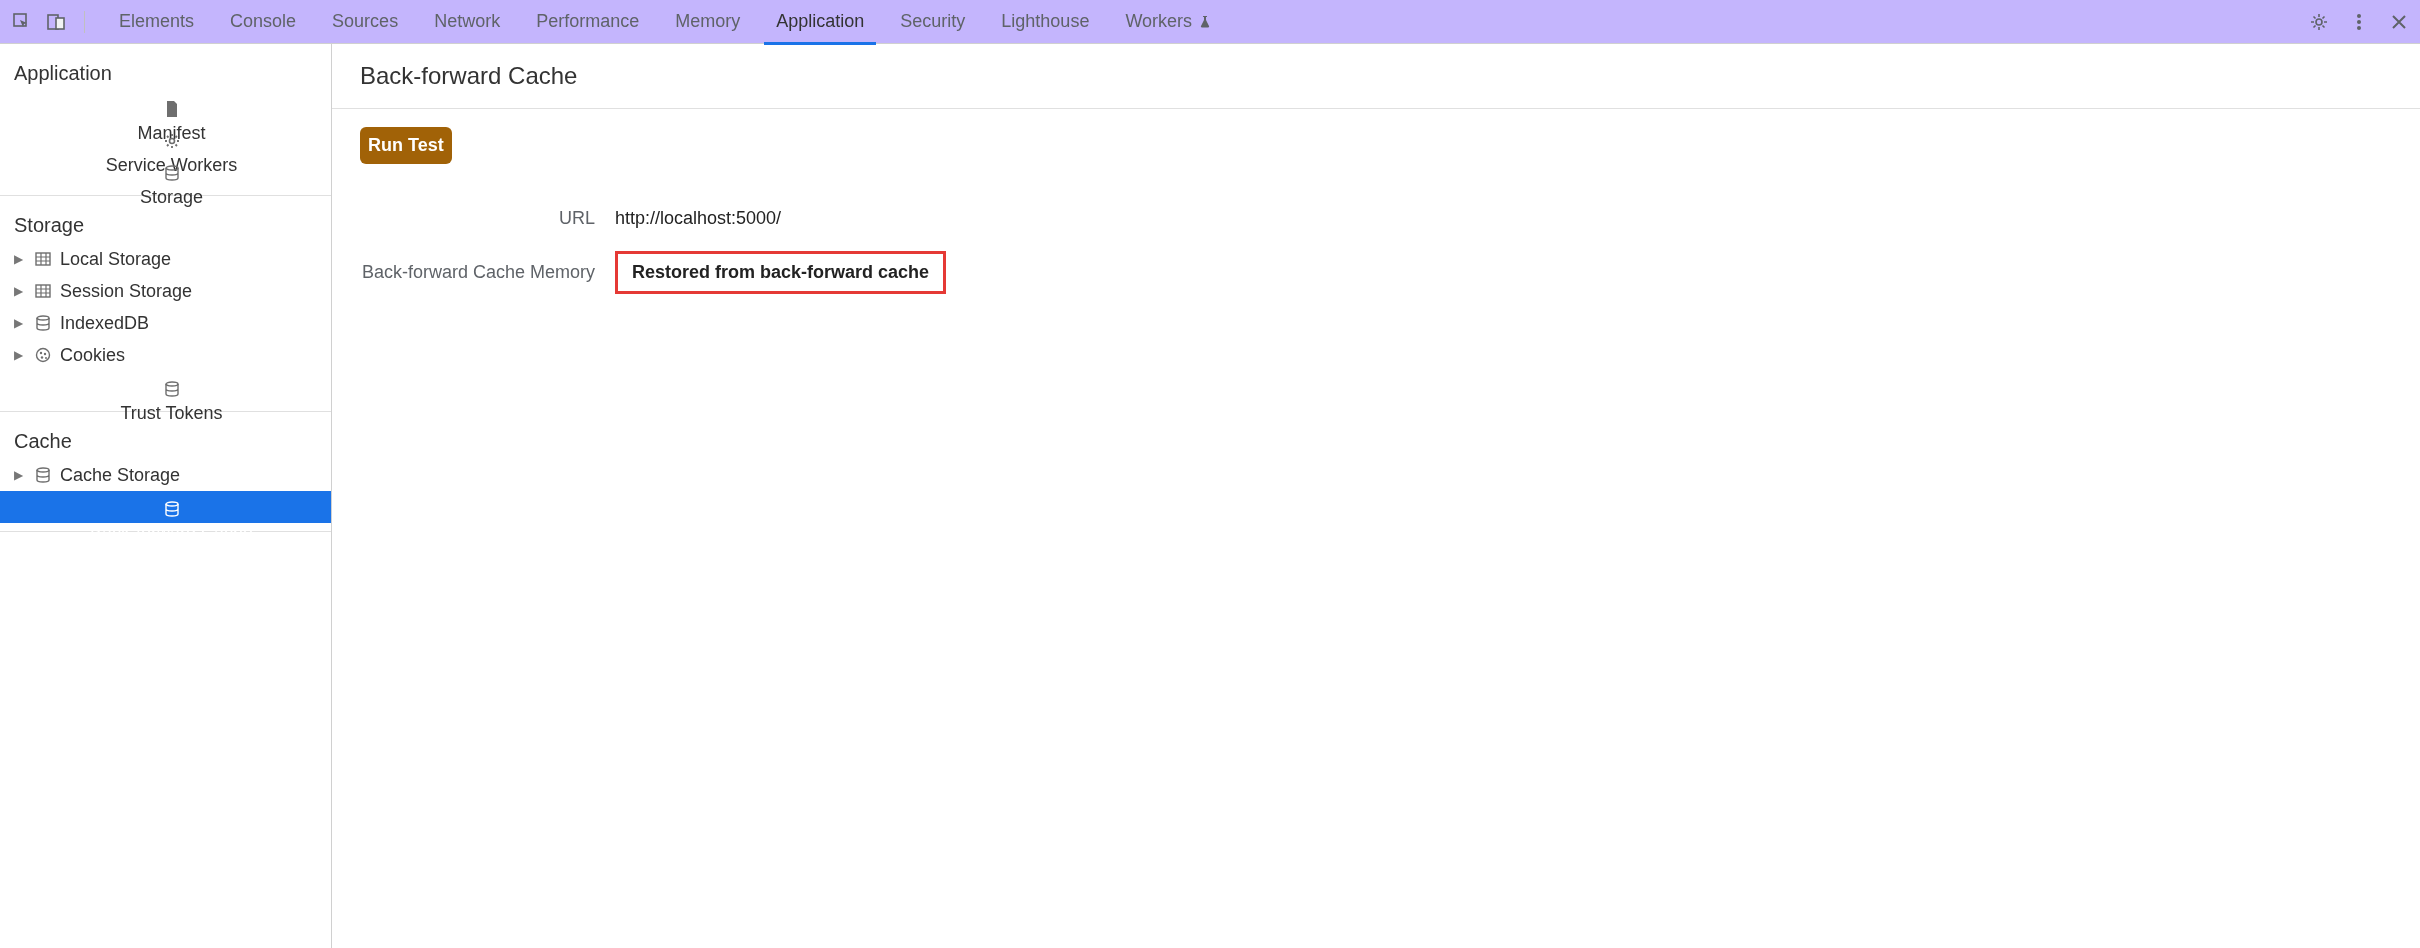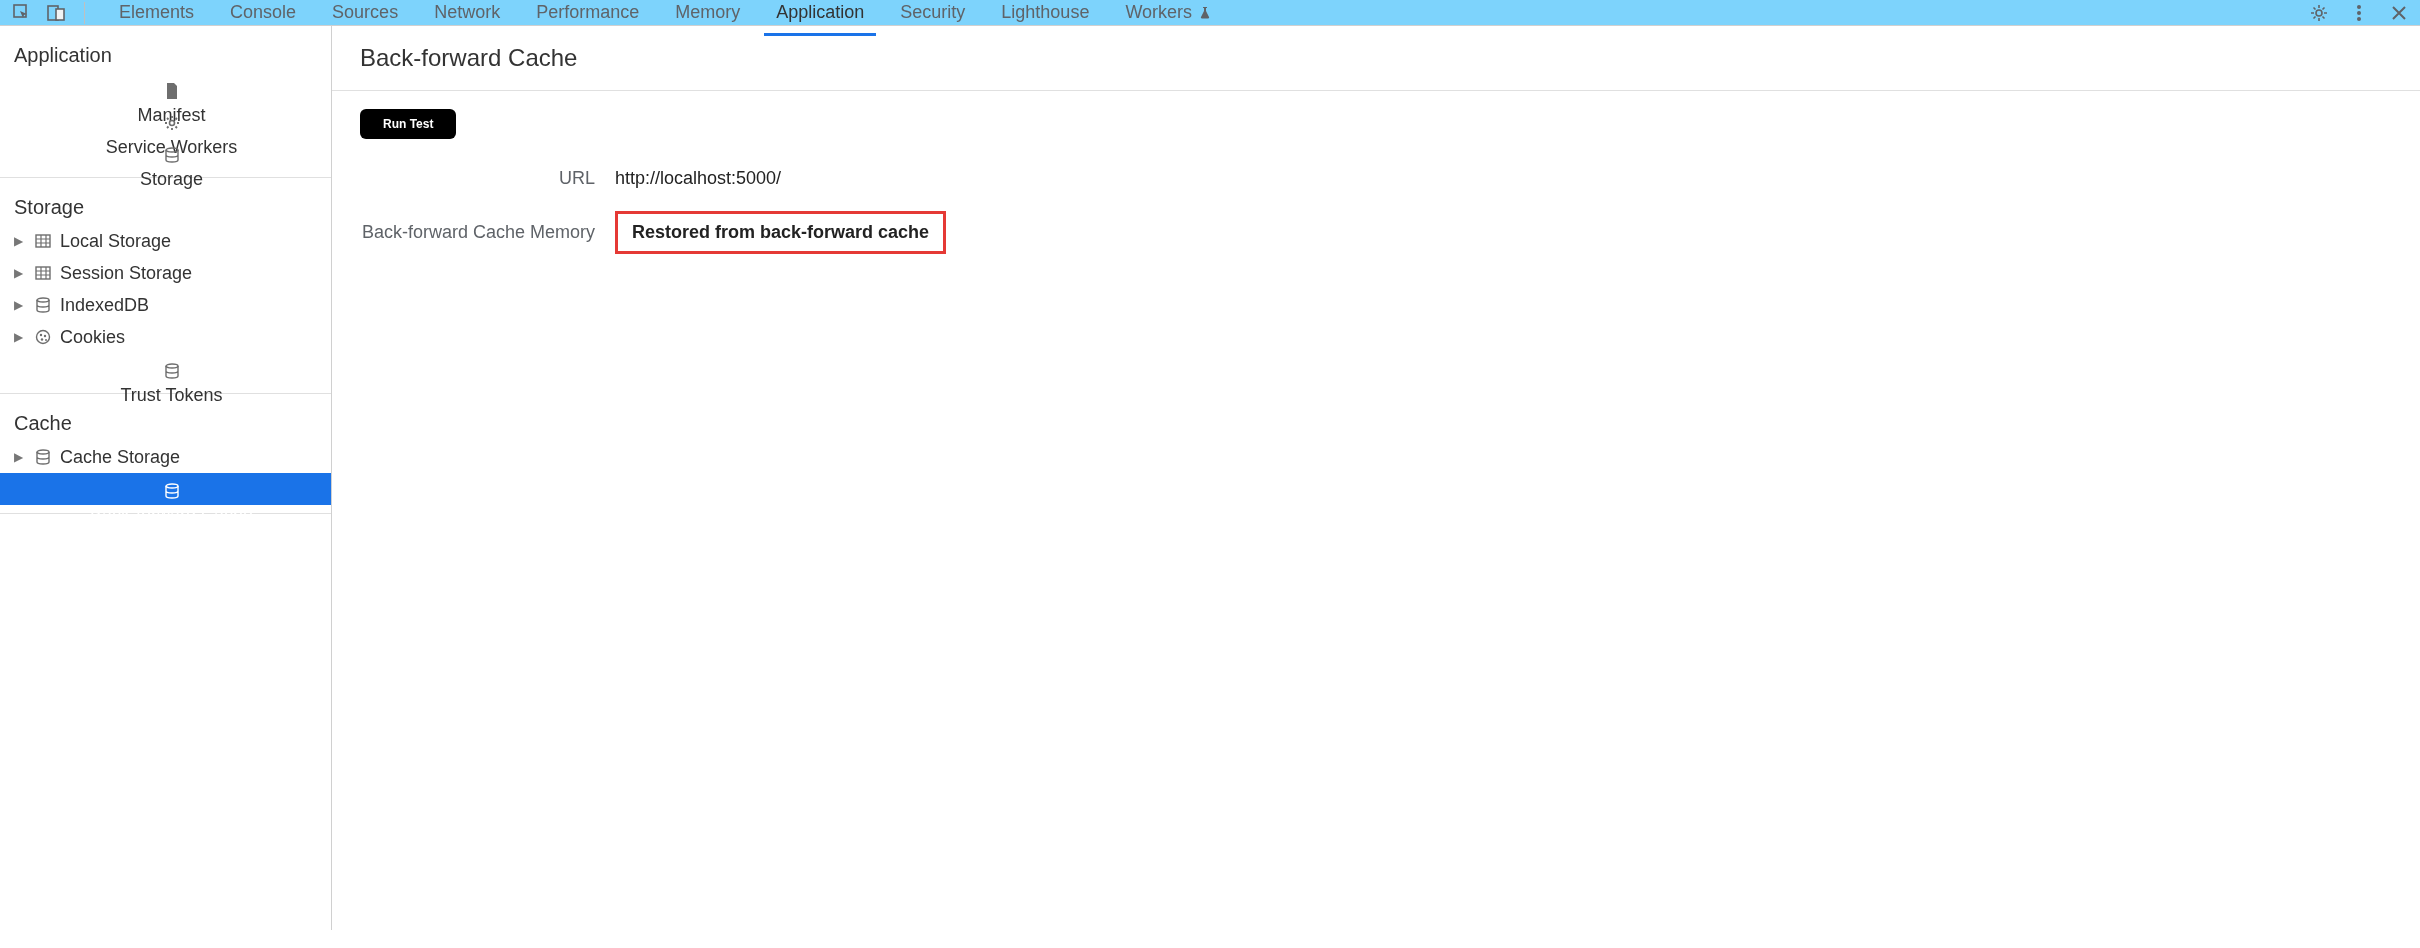--- a/index.html
+++ b/index.html
@@ -5,22 +5,22 @@
     * { box-sizing: border-box; margin: 0; padding: 0; }
     body {
       font-family: -apple-system, BlinkMacSystemFont, "Segoe UI", Helvetica, Arial, sans-serif;
       font-size: 12px;
       color: #333;
       background: #fff;
     }
     .toolbar {
       display: flex;
       align-items: center;
-      height: 26px;
-      background: #7dd3fc;
+      height: 44px;
+      background: #c4b5fd;
       border-bottom: 1px solid #d0d0d0;
       padding: 0 10px;
       gap: 4px;
     }
     .toolbar-left { display: flex; align-items: center; gap: 10px; }
     .toolbar-left .icon-btn { width: 24px; height: 24px; display:flex; align-items:center; justify-content:center; color:#5f6368; cursor:pointer;}
     .divider { width:1px; height:22px; background:#c0c0c0; margin:0 6px; }
     .tabs { display:flex; align-items:center; gap:0; margin-left:6px; flex:1;}
     .tab {
       padding: 0 18px;
@@ -81,31 +81,31 @@
       padding: 18px 28px;
       border-bottom: 1px solid #e0e0e0;
     }
     .content-title {
       font-size: 24px;
       font-weight: 400;
       color: #333;
     }
     .content-body { padding: 18px 28px; }
     .run-btn {
-      background:#000000;
+      background:#a16207;
       color:#fff;
-      font-size:12px;
+      font-size:18px;
       font-weight: 600;
-      padding: 8px 23px;
+      padding: 8px 8px;
       border:none;
       border-radius: 6px;
       cursor:pointer;
     }
     .info-grid {
-      margin-top: 29px;
+      margin-top: 44px;
       display:grid;
       grid-template-columns: 235px auto;
       row-gap: 22px;
       column-gap: 20px;
       align-items: center;
       font-size: 18px;
     }
     .info-label { color:#5f6368; text-align: right;}
     .info-value { color:#222; }
     .highlight-box {

